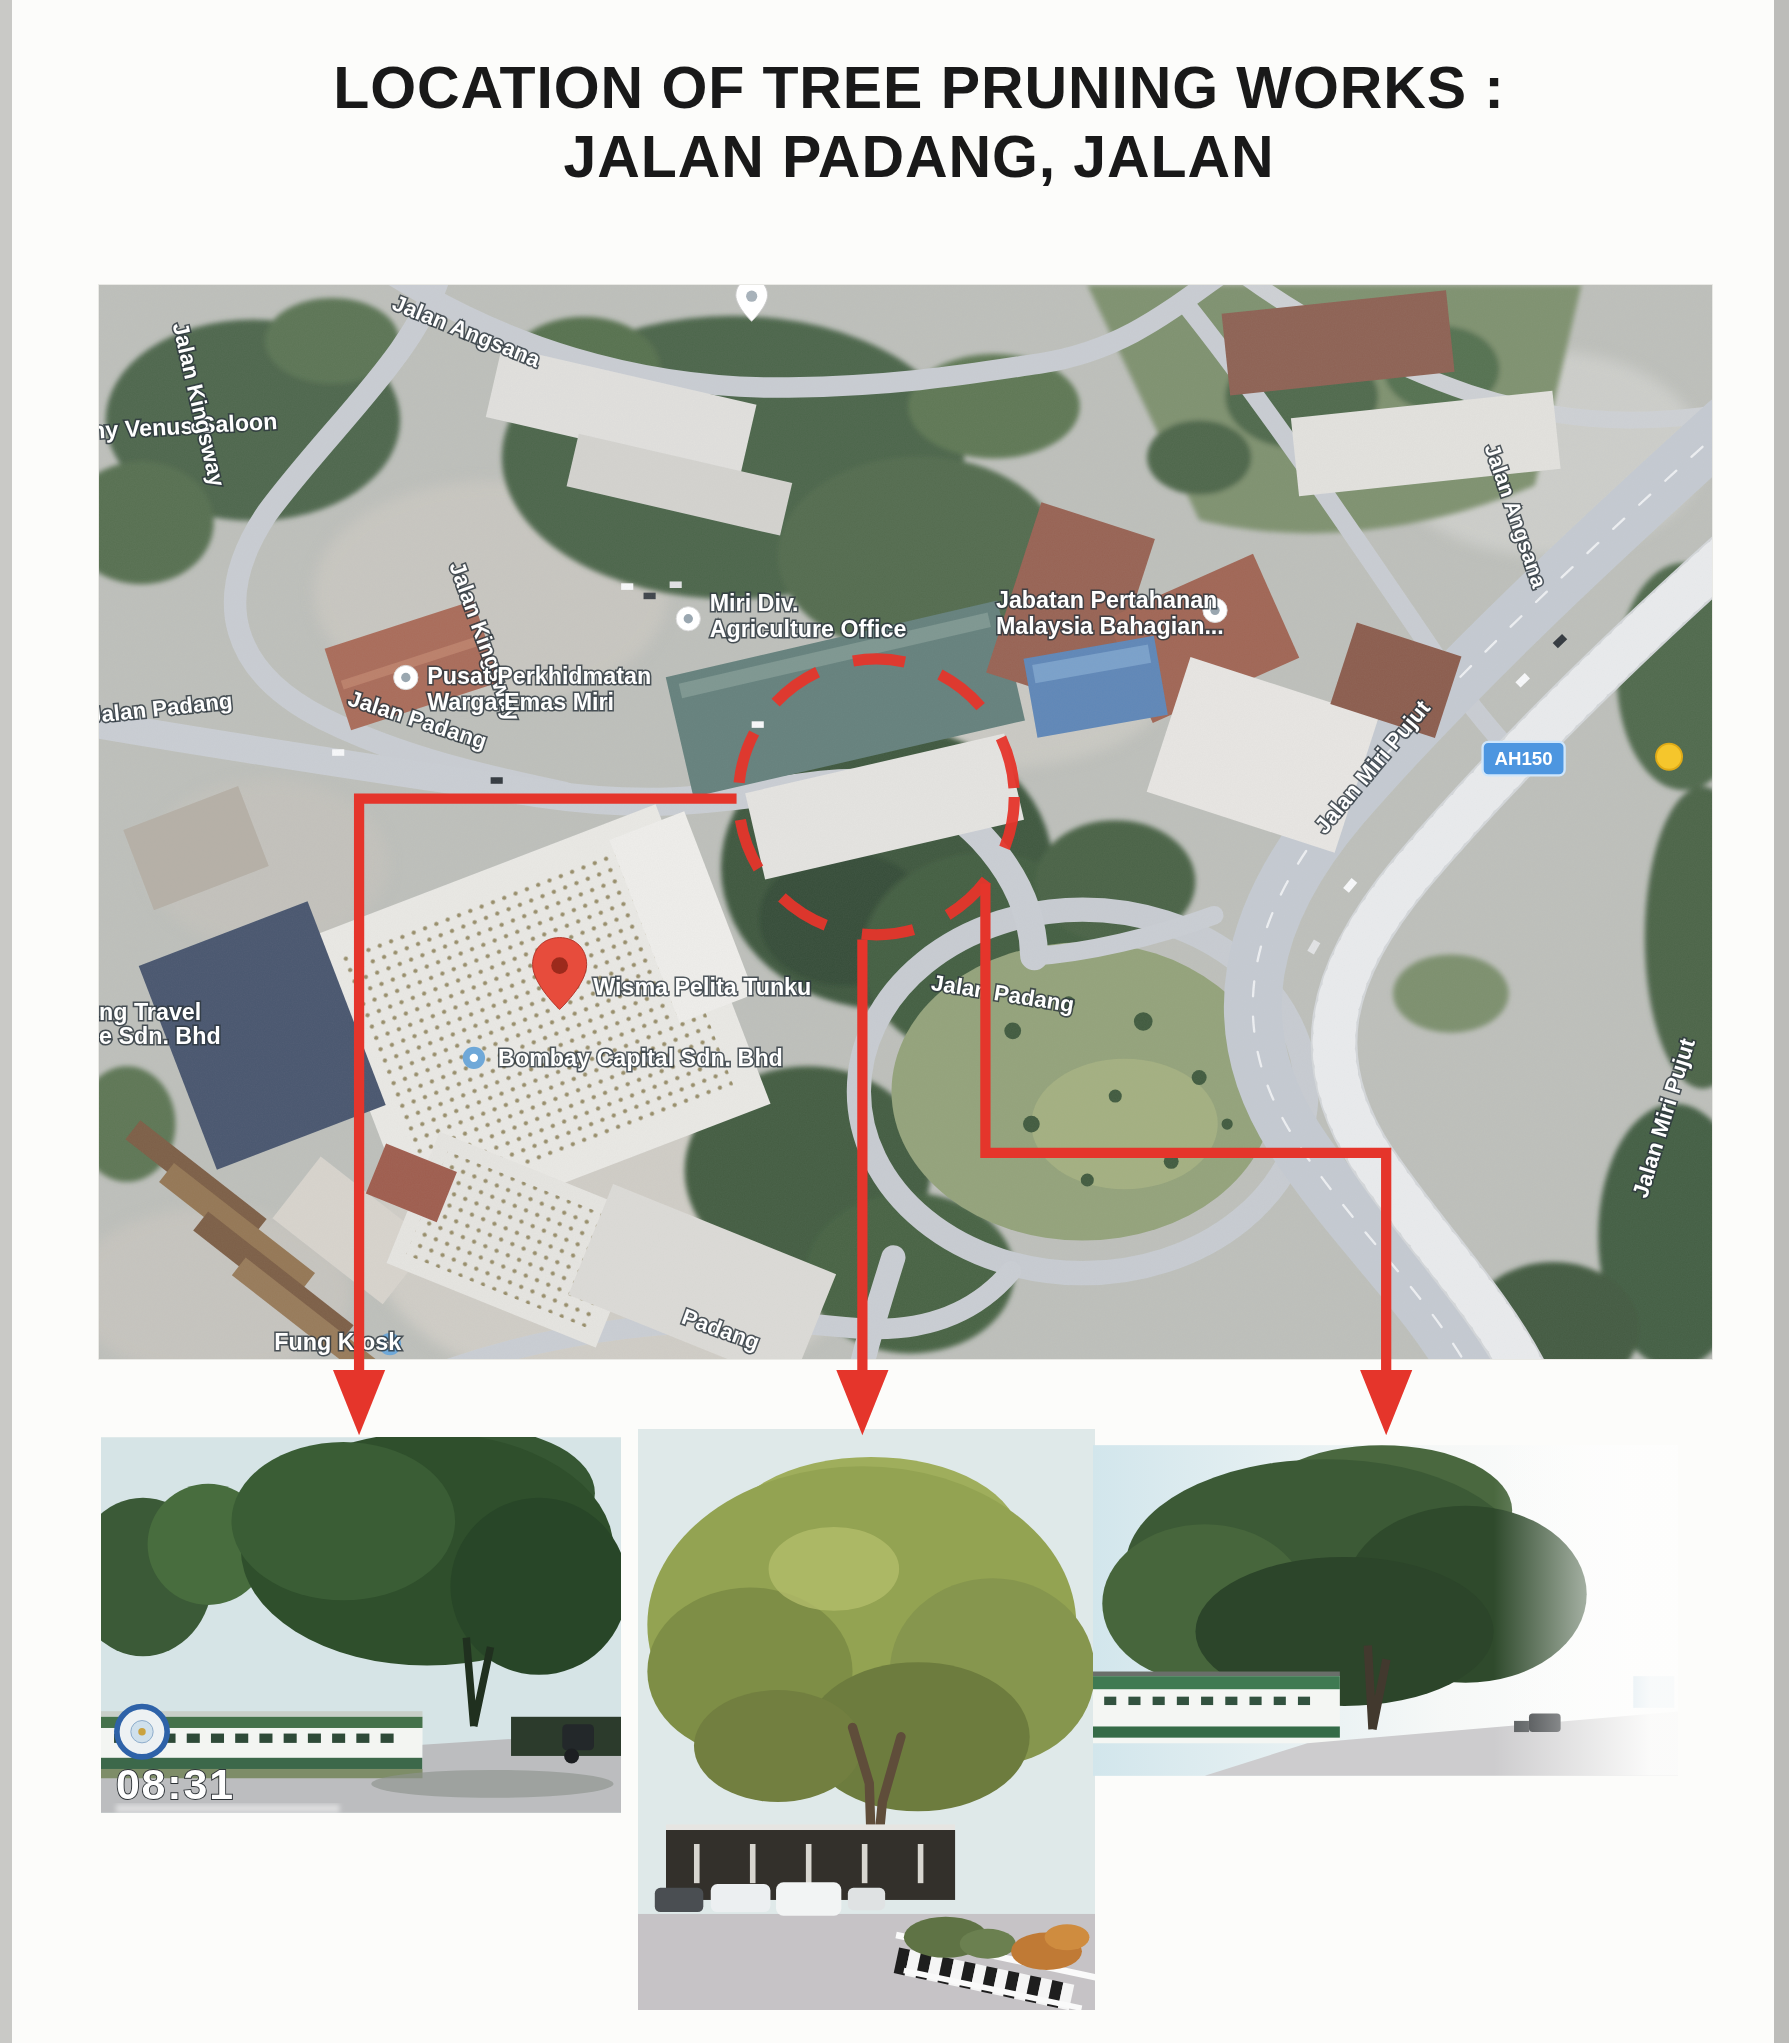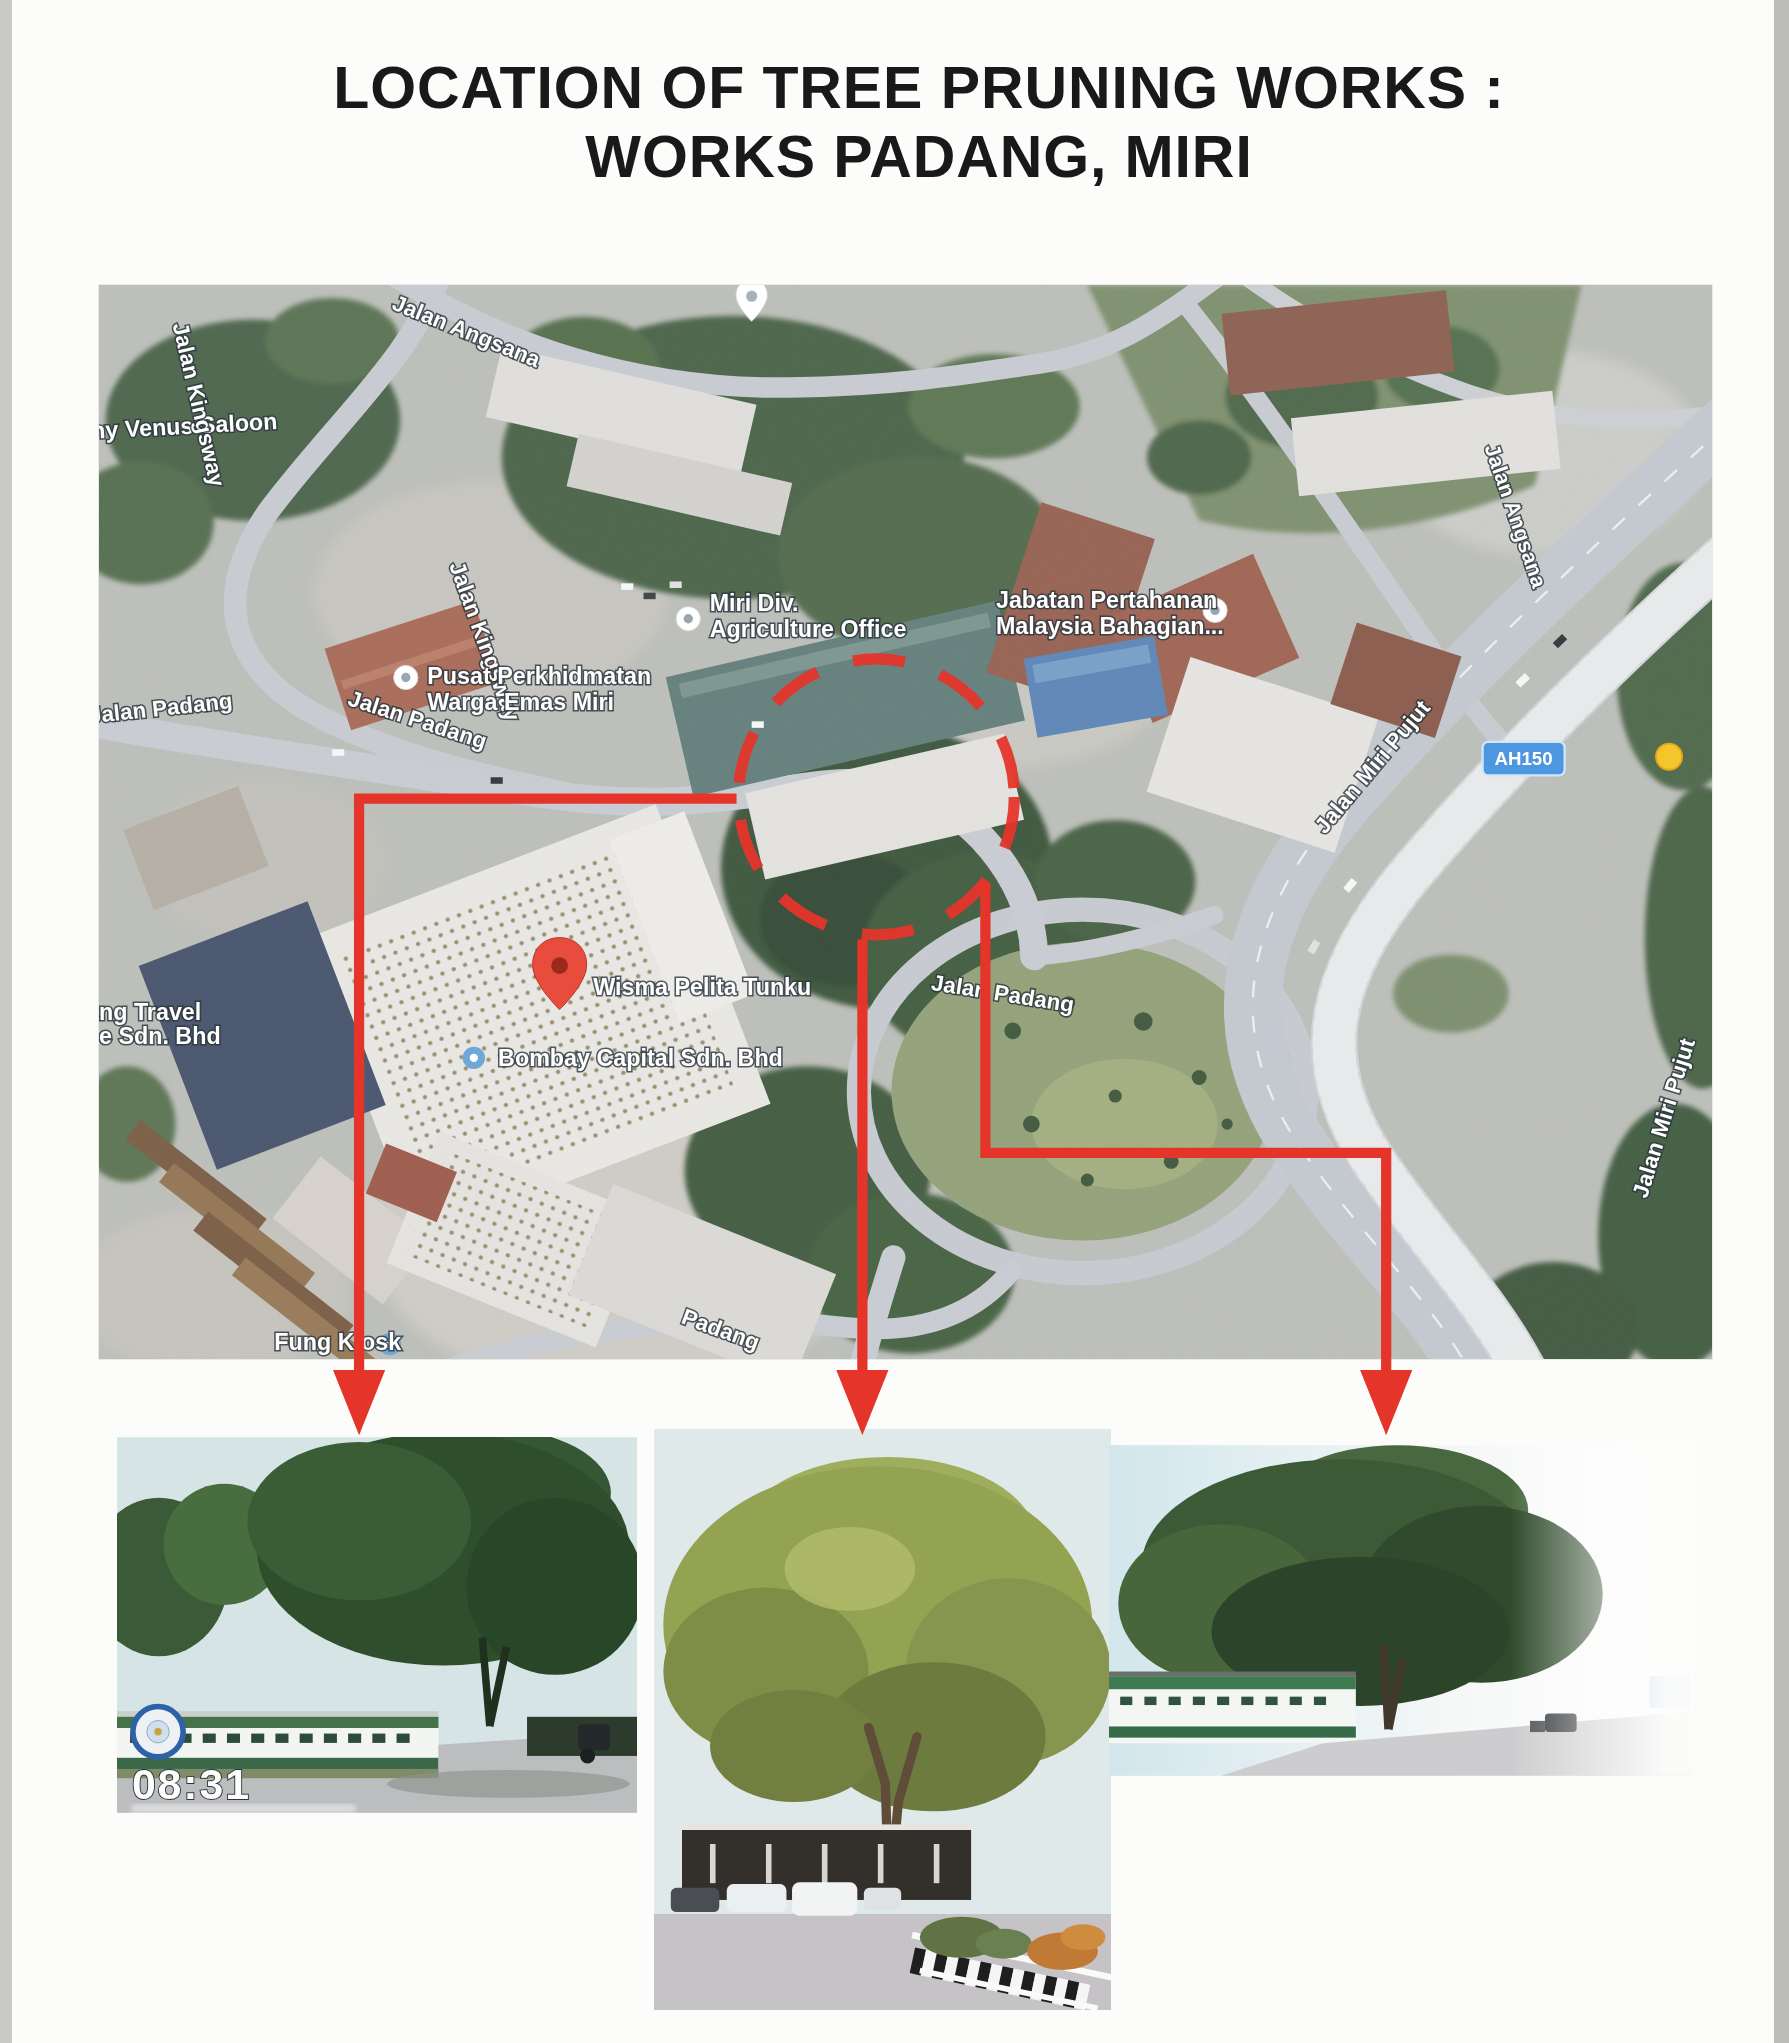--- a/index.html
+++ b/index.html
@@ -5,40 +5,40 @@
   html,body{margin:0;padding:0;background:#ffffff;}
   .page{position:relative;width:1790px;height:2043px;background:#fcfcfa;overflow:hidden;
         font-family:"Liberation Sans", sans-serif;}
   .abs{position:absolute;}
   .edge-strip-left{left:0;top:0;width:12px;height:2043px;background:#c9c9c6;}
   .edge-strip-right{left:1774px;top:0;width:16px;height:2043px;background:#bcbcb9;}
   .title-block{left:0;top:54px;width:1790px;text-align:center;z-index:2;}
   .title-line{font-weight:bold;color:#191919;font-size:59px;line-height:69px;letter-spacing:0.9px;padding-left:48px;}
   .map-wrap{left:99px;top:285px;width:1613px;height:1074px;z-index:5;background:#bfc1ba;
             box-shadow:0 0 0 0.9px #e7e7e3;}
-  .photo{z-index:10;margin-left:16px;}
+  .photo{z-index:10;}
   .photo1{left:101px;top:1437px;width:520px;height:376px;}
   .photo2{left:638px;top:1429px;width:457px;height:581px;}
   .photo3{left:1093px;top:1445px;width:585px;height:331px;}
   .annot{left:0;top:0;width:1790px;height:2043px;z-index:50;pointer-events:none;}
   svg{display:block;}
   .maplabel{fill:#ffffff;font-family:"Liberation Sans",sans-serif;font-weight:600;
             paint-order:stroke;stroke:rgba(45,55,62,0.82);stroke-width:3.4px;}
 </style>
 </head>
 <body>
 
 <div class="page">
 
   <div class="abs edge-strip-left"></div>
   <div class="abs edge-strip-right"></div>
 
   <div class="abs title-block">
     <div class="title-line">LOCATION OF TREE PRUNING WORKS :</div>
-    <div class="title-line">WORKS PADANG, MIRI</div>
+    <div class="title-line">JALAN PADANG, JALAN</div>
   </div>
 
   <div class="abs map-wrap">
   <svg width="1613" height="1074" viewBox="0 0 1730 1152">
     <defs>
       <filter id="blur6" x="-30%" y="-30%" width="160%" height="160%">
             <feGaussianBlur stdDeviation="7"></feGaussianBlur>
           </filter>
       <filter id="blur3" x="-30%" y="-30%" width="160%" height="160%">
             <feGaussianBlur stdDeviation="3"></feGaussianBlur>

